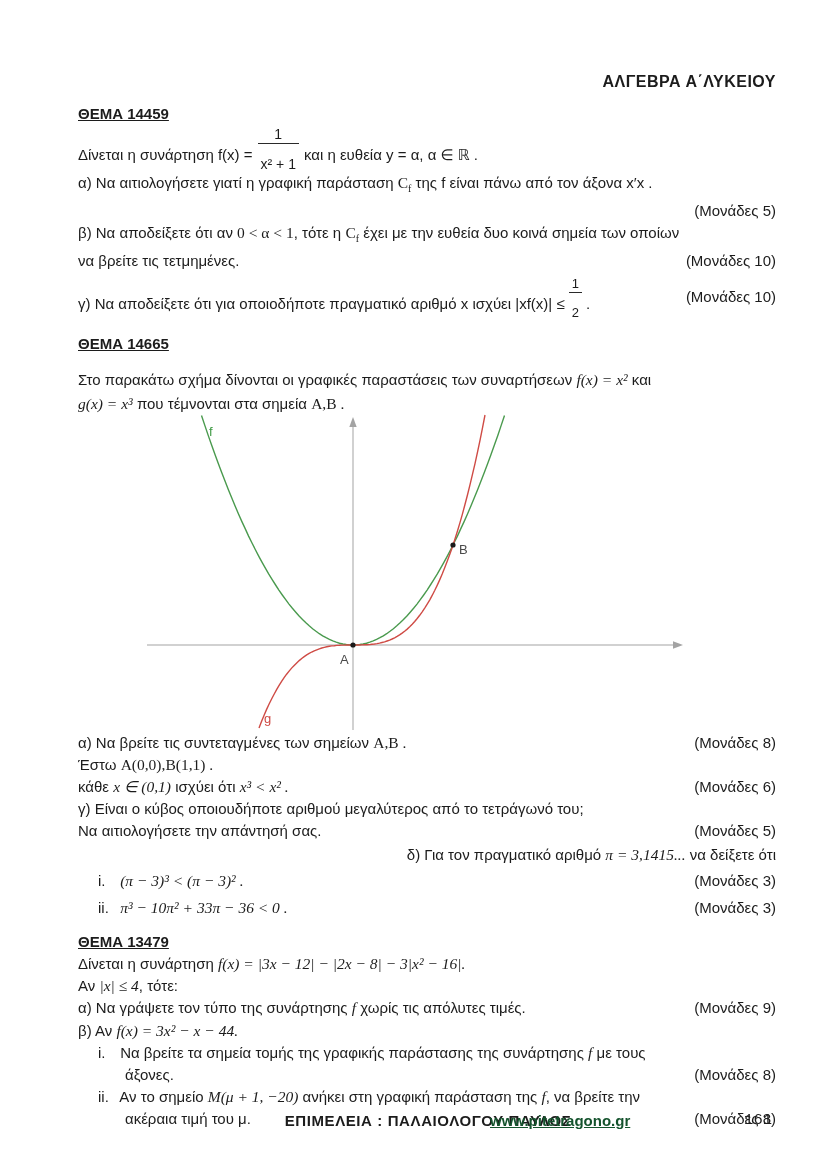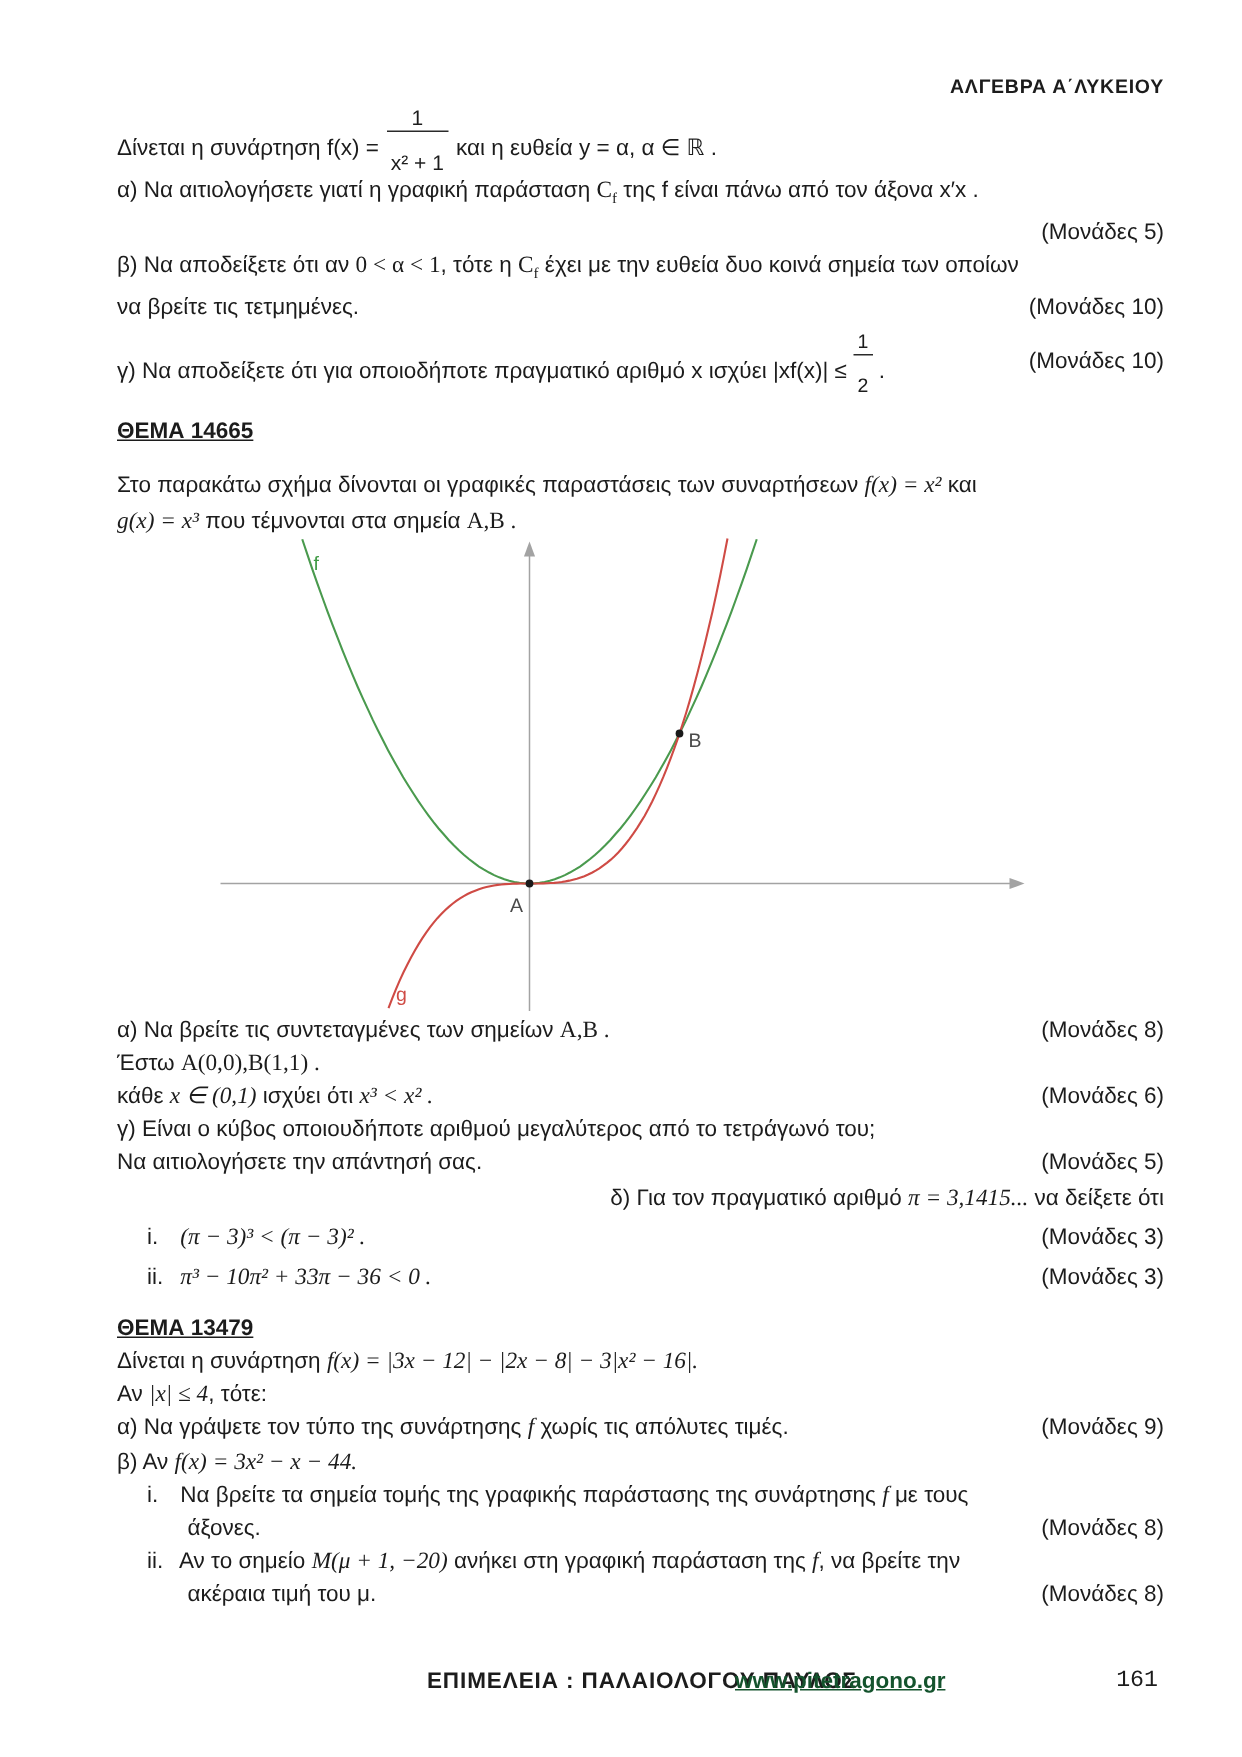--- a/index.html
+++ b/index.html
@@ -2,21 +2,21 @@
 <html><head>
 <meta charset="utf-8">
 <style>
   html,body{margin:0;padding:0;background:#ffffff;}
   .page{
     position:relative;width:828px;height:1171px;background:#ffffff;
     font-family:"Liberation Sans",sans-serif;font-size:15px;color:#1c1c1c;
     overflow:hidden;
   }
   .content{position:absolute;left:78px;top:48px;width:698px;}
-  .header{font-weight:bold;font-size:13px;line-height:20px;text-align:right;letter-spacing:0.5px;}
+  .header{font-weight:bold;font-size:16px;line-height:20px;text-align:right;letter-spacing:0.5px;margin-top:24px;}
   .theme-title{margin-top:12px;line-height:20px;font-weight:bold;}
   .theme-title .tt{text-decoration:underline;}
   .line{line-height:22px;}
   .pts{float:right;}
   .mathline{height:46px;line-height:46px;margin-top:2px;}
   .mathline > *{vertical-align:middle;}
   .fracline{height:42px;line-height:42px;margin-top:4px;}
   .fracline > *{vertical-align:middle;}
   .frac{display:inline-flex;flex-direction:column;align-items:center;vertical-align:middle;
         margin:0 5px;line-height:1.2;font-size:14px;}
@@ -42,20 +42,21 @@
   .pagenum{position:absolute;right:6px;top:-1px;font-family:Liberation Mono, monospace;font-size:15.5px;}
 </style>
 </head>
 <body>
 
 <div class="page">
   <div class="content">
 
     <div class="header">ΑΛΓΕΒΡΑ Α΄ΛΥΚΕΙΟΥ</div>
 
+    <div class="theme-title"><span class="tt">ΘΕΜΑ 14459</span></div>
 
     <div class="mathline">
       <span>Δίνεται η συνάρτηση</span>
       <span>f(x) =</span><span class="frac">
           <span class="num">1</span>
           <span class="den">x² + 1</span>
         </span><span>και η ευθεία</span>
       <span>y = α, α ∈ ℝ .</span>
     </div>
 

